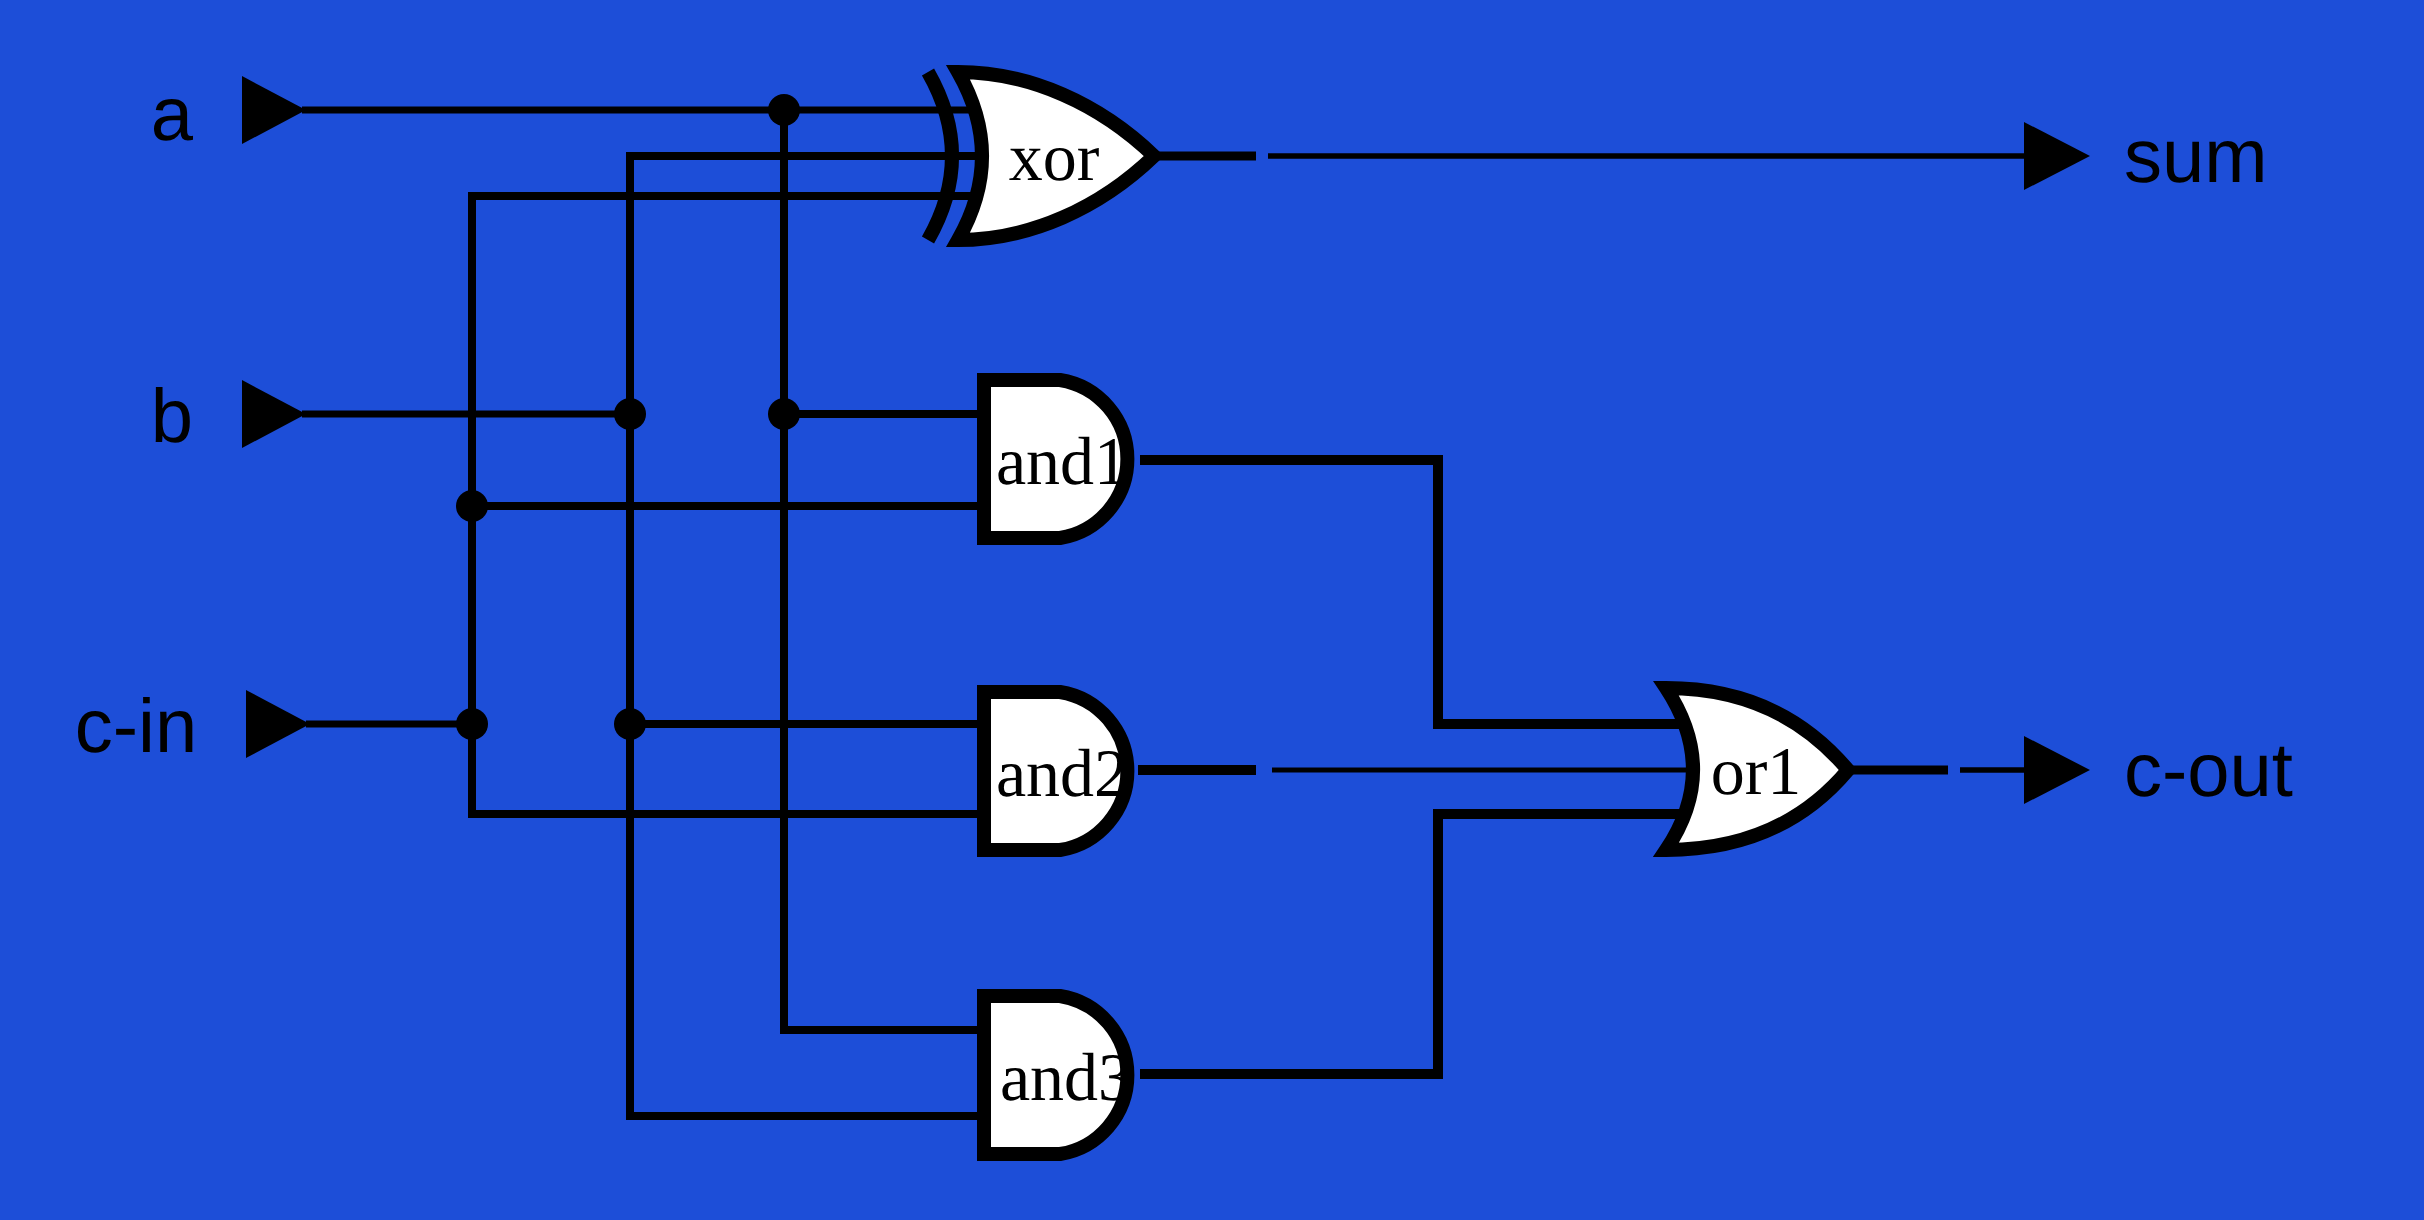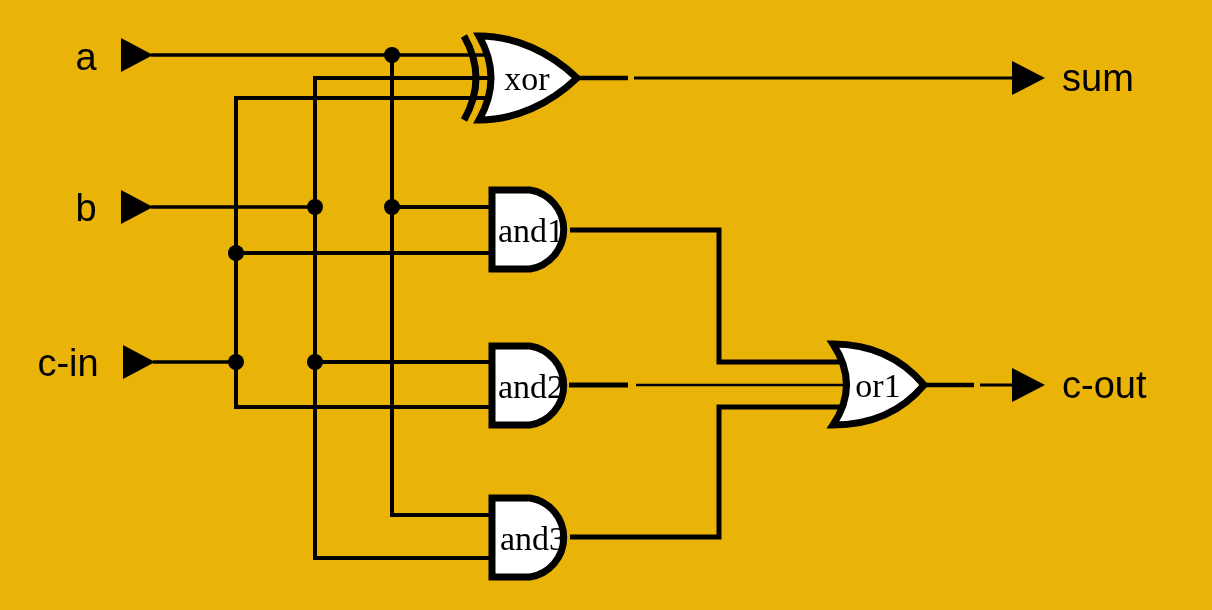--- a/index.html
+++ b/index.html
@@ -7,21 +7,21 @@
     padding: 0;
     background: #ffffff;
     width: 1212px;
     height: 610px;
     overflow: hidden;
   }
   .stage {
     position: relative;
     width: 1212px;
     height: 610px;
-    background: #eab308;
+    background: #1d4ed8;
   }
   svg { display: block; }
   .wire {
     fill: none;
     stroke: #000000;
     stroke-linecap: butt;
     stroke-linejoin: miter;
   }
   .gate-body {
     fill: #ffffff;

